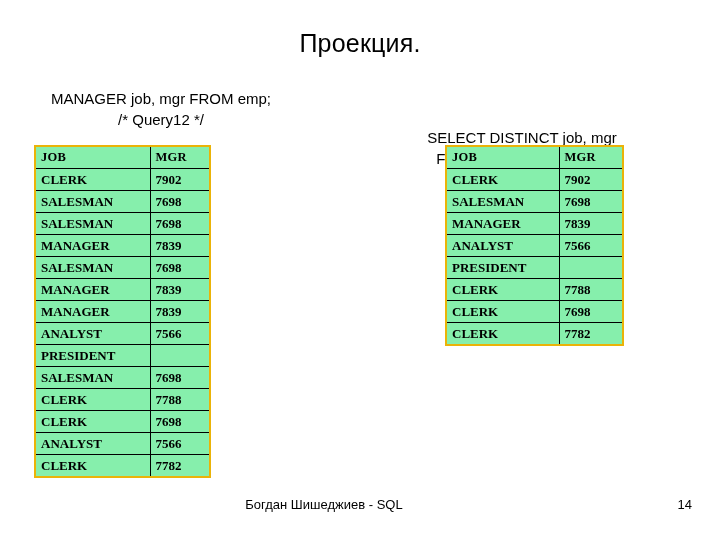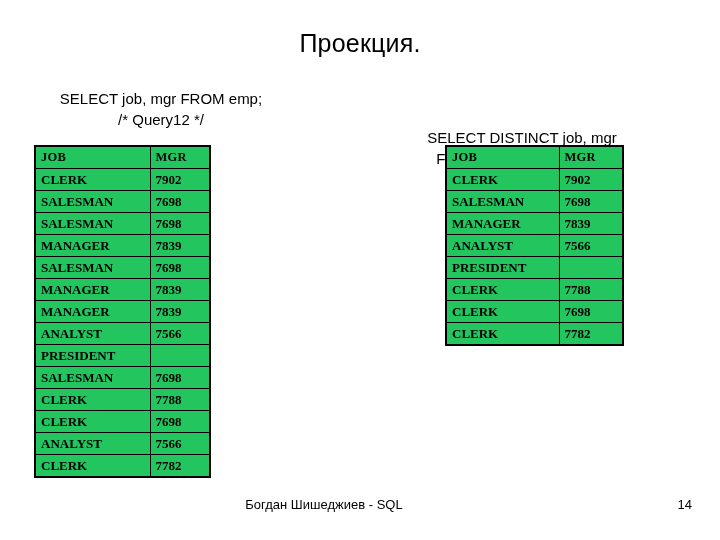--- a/index.html
+++ b/index.html
@@ -58,22 +58,22 @@
     left: 386px;
     top: 88px;
     width: 272px;
     margin-top: 39px;
   }
 
   
   .result-table {
     position: absolute;
     border-collapse: collapse;
-    border: 2px solid #000000;
-    background: #22c55e;
+    border: 2px solid #eab308;
+    background: #86efac;
     table-layout: fixed;
     font-family: "Liberation Serif", serif;
   }
   .result-table.left  { left: 34px;  top: 145px; width: 175px; }
   .result-table.right { left: 445px; top: 145px; width: 177px; }
 
   .result-table th,
   .result-table td {
     border: 1px solid #000000;
     padding: 1px 0 1px 5px;
@@ -122,21 +122,21 @@
     color: #000000;
   }
 </style>
 </head>
 <body>
 
 <div id="slide">
 
   <div class="slide-title">Проекция.</div>
 
-  <div class="query-caption left">SELECT job, mgr FROM emp;
+  <div class="query-caption left">MANAGER job, mgr FROM emp;
 /* Query12 */</div>
 
   <div class="query-caption right">SELECT DISTINCT job, mgr
 FROM emp; /* Query13 */</div>
 
   <table class="result-table left">
     <colgroup>
       <col class="c-job">
       <col class="c-mgr">
     </colgroup>

